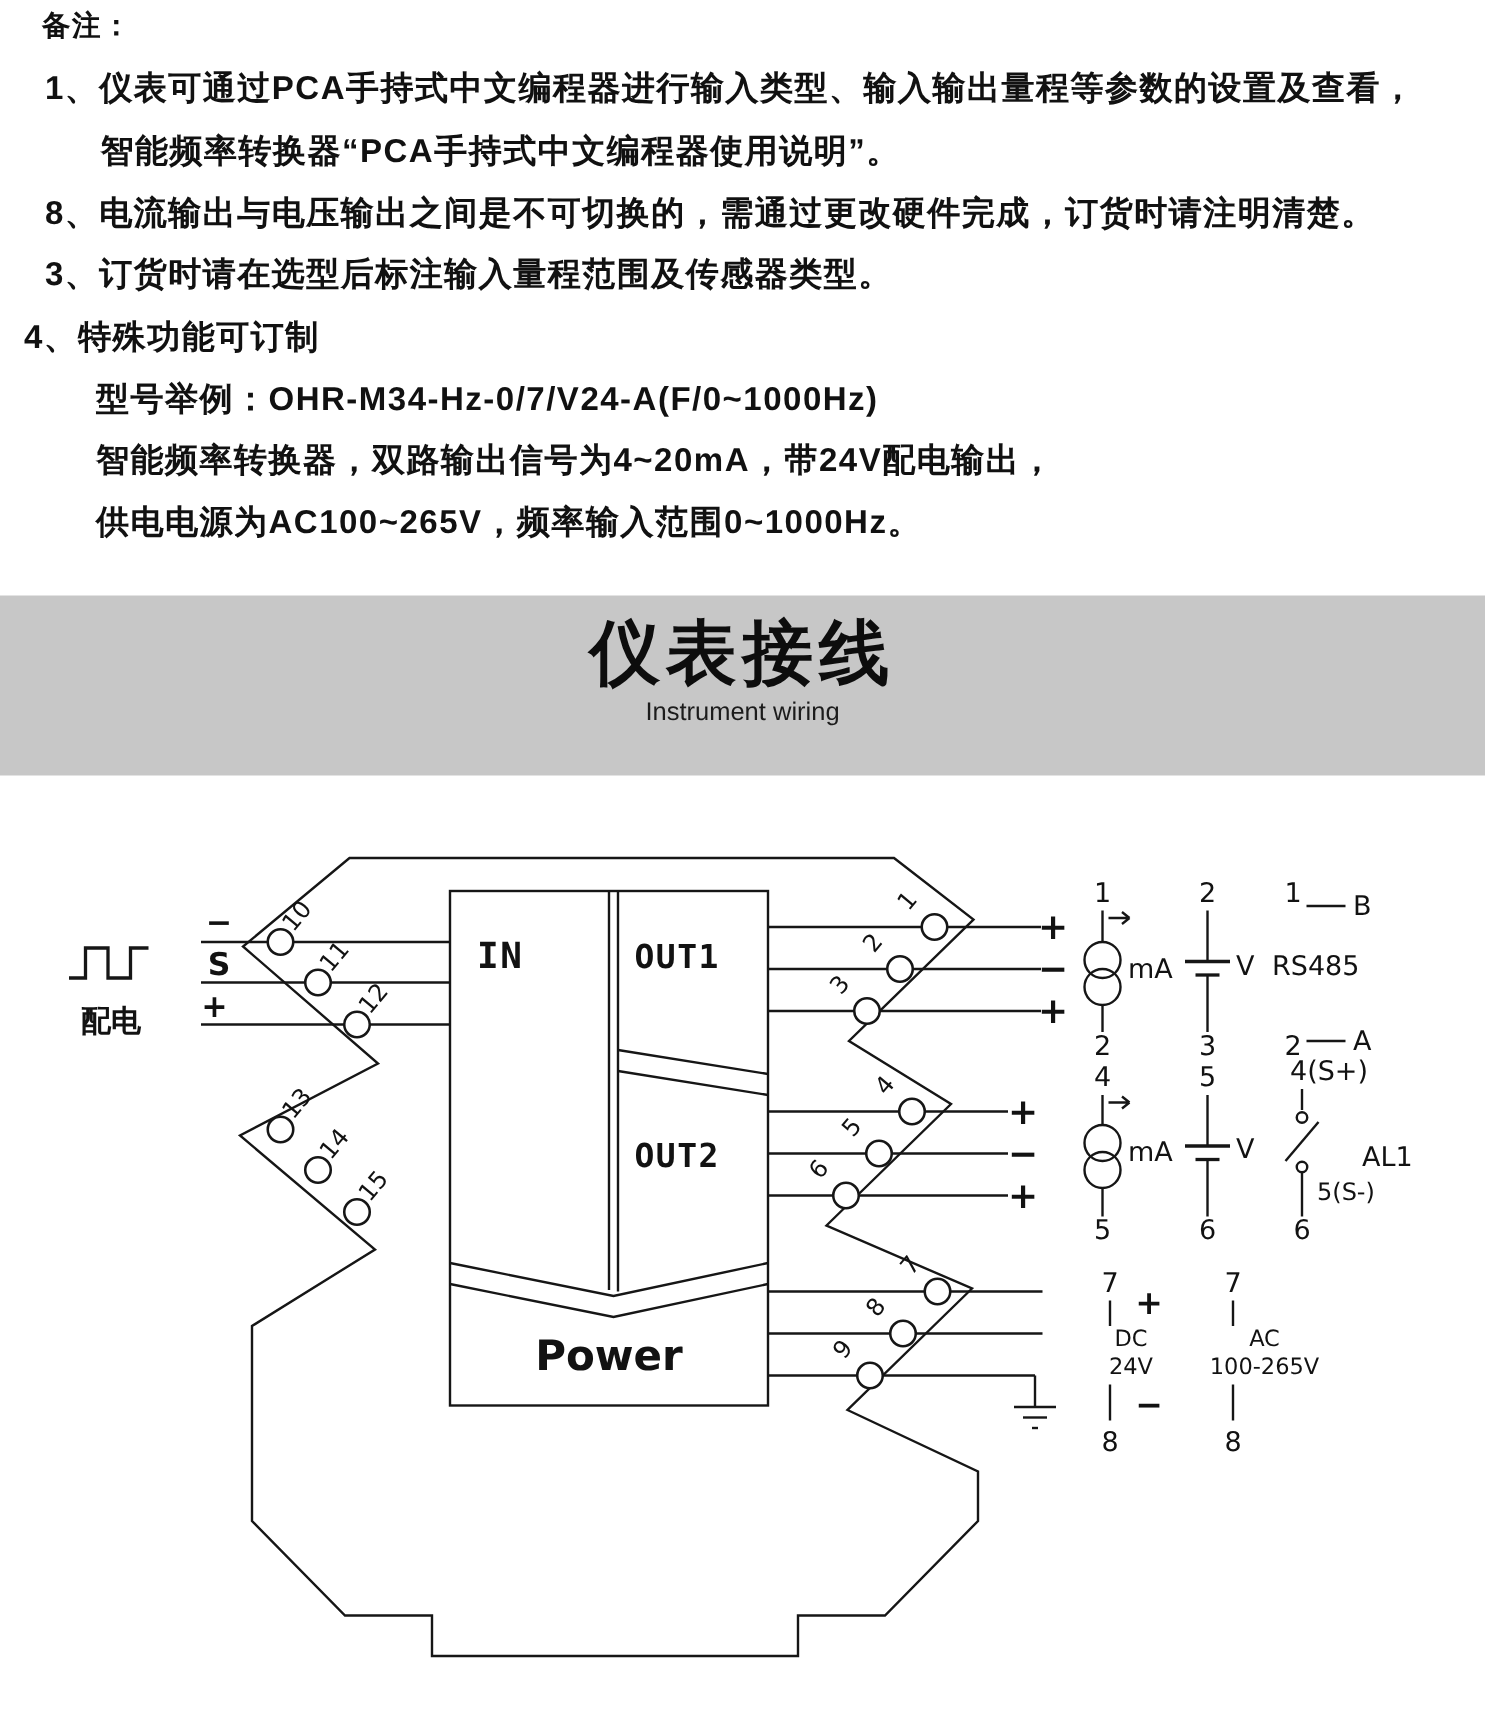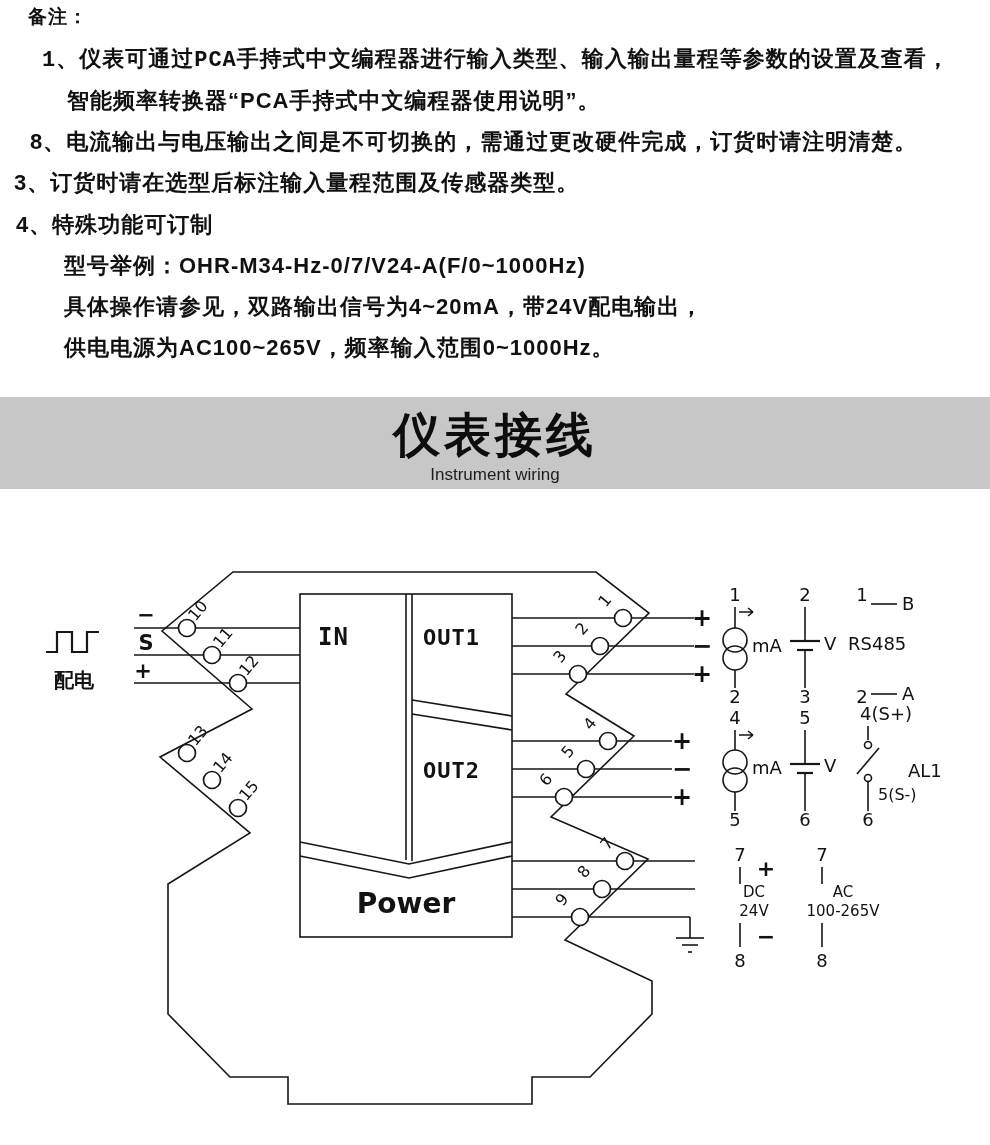--- a/index.html
+++ b/index.html
@@ -5,30 +5,30 @@
   html,body{margin:0;padding:0;}
   body{
     width:990px;height:1145px;background:#ffffff;position:relative;
     font-family:"Liberation Sans","DejaVu Sans",sans-serif;color:#111;
     overflow:hidden;
   }
   .page{position:absolute;inset:0;}
   
   .note-heading{position:absolute;left:28px;top:4px;font-size:19px;font-weight:700;letter-spacing:1px;}
   .note-line{position:absolute;font-size:22px;font-weight:700;letter-spacing:1px;white-space:nowrap;color:#111;}
-  .nl0{left:42px;top:44px;font-family:Liberation Mono, monospace;}
+  .nl0{left:30px;top:44px;}
   .nl1{left:67px;top:86px;}
   .nl2{left:30px;top:127px;}
-  .nl3{left:14px;top:168px;}
+  .nl3{left:30px;top:168px;}
   .nl4{left:16px;top:210px;}
   .nl5{left:64px;top:251px;}
   .nl6{left:64px;top:292px;}
   .nl7{left:64px;top:333px;}
   
-  .banner{position:absolute;left:0;top:397px;width:990px;height:92px;background:#c7c7c7;text-align:center;}
+  .banner{position:absolute;left:0;top:397px;width:990px;height:120px;background:#c7c7c7;text-align:center;}
   .banner-title{font-size:47px;font-weight:700;letter-spacing:4px;line-height:1;padding-top:14px;color:#0d0d0d;}
   .banner-subtitle{font-size:17px;margin-top:7px;color:#1c1c1c;}
   
   .diagram{position:absolute;left:0;top:505px;}
   .st{fill:none;stroke:#161616;stroke-width:1.6px;stroke-linejoin:miter;}
   .st2{fill:none;stroke:#161616;stroke-width:2.2px;}
   .term{fill:#ffffff;stroke:#161616;stroke-width:1.7px;}
   .dot{fill:#ffffff;stroke:#161616;stroke-width:1.6px;}
   svg text{fill:#121212;font-family:"DejaVu Sans","Liberation Sans",sans-serif;}
   .tnum{font-size:16px;text-anchor:middle;}
@@ -45,21 +45,21 @@
 <div class="page">
 
   <div>
     <div class="note-heading">备注：</div>
     <div class="note-line nl0">1、仪表可通过PCA手持式中文编程器进行输入类型、输入输出量程等参数的设置及查看，</div>
     <div class="note-line nl1">智能频率转换器“PCA手持式中文编程器使用说明”。</div>
     <div class="note-line nl2">8、电流输出与电压输出之间是不可切换的，需通过更改硬件完成，订货时请注明清楚。</div>
     <div class="note-line nl3">3、订货时请在选型后标注输入量程范围及传感器类型。</div>
     <div class="note-line nl4">4、特殊功能可订制</div>
     <div class="note-line nl5">型号举例：OHR-M34-Hz-0/7/V24-A(F/0~1000Hz)</div>
-    <div class="note-line nl6">具体操作请参见，双路输出信号为4~20mA，带24V配电输出，</div>
+    <div class="note-line nl6">智能频率转换器，双路输出信号为4~20mA，带24V配电输出，</div>
     <div class="note-line nl7">供电电源为AC100~265V，频率输入范围0~1000Hz。</div>
   </div>
 
   <div class="banner">
     <div class="banner-title">仪表接线</div>
     <div class="banner-subtitle">Instrument wiring</div>
   </div>
 
   <svg class="diagram" width="990" height="640" viewBox="0 505 990 640" xmlns="http://www.w3.org/2000/svg">
 

